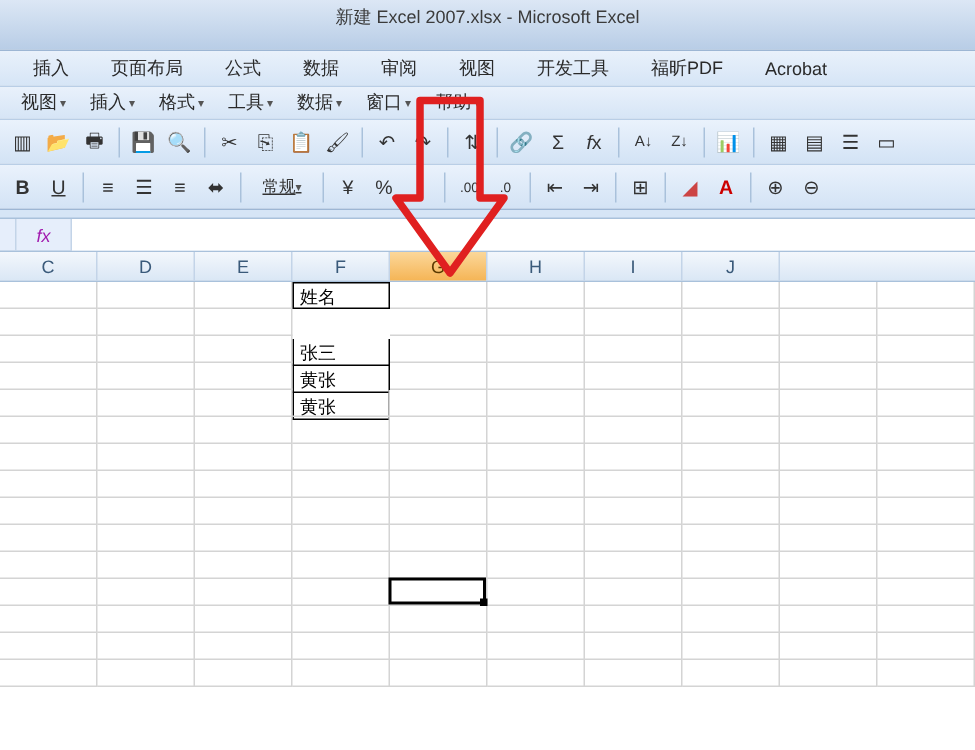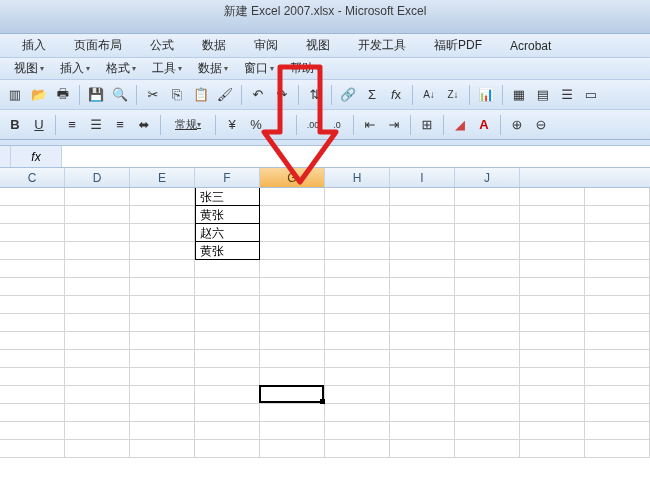--- a/index.html
+++ b/index.html
@@ -10,30 +10,30 @@
 .menubar2 { background: linear-gradient(#e9f1fb,#d6e5f6); height: 22px; display: flex; align-items: center; padding: 0 6px; border-bottom: 1px solid #b9cee6; }
 .menubar2 .item { padding: 0 8px; color: #2a2a2a; cursor: pointer; display: flex; align-items: center; gap: 2px; }
 .dd { font-size: 8px; color: #555; }
 .toolbar { background: linear-gradient(#eaf2fc,#d3e3f5); height: 30px; display: flex; align-items: center; padding: 0 4px; border-bottom: 1px solid #b9cee6; gap: 2px; }
 .tbtn { width: 22px; height: 22px; border: 1px solid transparent; border-radius: 2px; display: flex; align-items: center; justify-content: center; cursor: pointer; font-size: 13px; color: #333; }
 .sep { width: 1px; height: 20px; background: #a9c1db; margin: 0 3px; }
 .wide { width: auto; padding: 0 6px; min-width: 44px; font-size: 11px; text-decoration: underline; }
 .fmtbar { background: linear-gradient(#eaf2fc,#d3e3f5); height: 30px; display: flex; align-items: center; padding: 0 4px; border-bottom: 1px solid #9db6d4; gap: 2px; }
 .fxrow { height: 22px; display: flex; align-items: center; border-bottom: 1px solid #a9c1db; background: #e6eefb; }
 .namebox { width: 10px; }
-.fxlabel { width: 52px; text-align: center; font-style: italic; color: #000000; border-right: 1px solid #c3d4e8; border-left: 1px solid #c3d4e8; height: 100%; line-height: 22px; }
+.fxlabel { width: 38px; text-align: center; font-style: italic; color: #a21caf; border-right: 1px solid #c3d4e8; border-left: 1px solid #c3d4e8; height: 100%; line-height: 22px; }
 .fxinput { flex: 1; height: 100%; background: #fff; border: none; padding: 0 4px; }
 .grid { position: relative; }
 .colhead { display: flex; height: 20px; background: linear-gradient(#f3f7fc,#dae7f5); border-bottom: 1px solid #a9c1db; }
 .colhead .ch { width: 65px; border-right: 1px solid #c3d4e8; text-align: center; line-height: 20px; color: #3a5a7a; font-size: 12px; }
 .colhead .ch.sel { background: linear-gradient(#fbd79a,#f5b556); color: #5a3a00; }
 .rows { height: 350px; }
 .row { display: flex; height: 18px; }
 .cell { width: 65px; height: 18px; border-right: 1px solid #d4d4d4; border-bottom: 1px solid #d4d4d4; font-size: 12px; padding: 0 4px; line-height: 18px; overflow: hidden; white-space: nowrap; }
-.cell.db { border: 1px solid #000; border-top: none; }
+.cell.db { border: 1px solid #000; border-top: none; margin-top: 20px; }
 .cell.dbtop { border: 1px solid #000; }
 .activecell { position: absolute; border: 2px solid #000; width: 65px; height: 18px; pointer-events: none; }
 .activecell::after { content: ''; position: absolute; right: -3px; bottom: -3px; width: 5px; height: 5px; background: #000; }
 .arrow { position: absolute; left: 260px; top: 62px; pointer-events: none; }
 .arrow svg { overflow: visible; }
 </style>
 </head>
 <body>
 
 <div class="titlebar">新建 Excel 2007.xlsx - Microsoft Excel</div>
@@ -171,45 +171,45 @@
       <div class="ch sel">G</div>
       <div class="ch">H</div>
       <div class="ch">I</div>
       <div class="ch">J</div>
     </div>
   <div class="rows" id="rows">
       <div class="row">
         <div class="cell"></div>
         <div class="cell"></div>
         <div class="cell"></div>
+        <div class="cell dbtop">姓名</div>
+        <div class="cell"></div>
+        <div class="cell"></div>
+        <div class="cell"></div>
+        <div class="cell"></div>
+        <div class="cell"></div>
+        <div class="cell"></div>
+      </div>
+      <div class="row">
+        <div class="cell"></div>
+        <div class="cell"></div>
+        <div class="cell"></div>
         <div class="cell db">张三</div>
         <div class="cell"></div>
         <div class="cell"></div>
         <div class="cell"></div>
         <div class="cell"></div>
         <div class="cell"></div>
         <div class="cell"></div>
       </div>
       <div class="row">
         <div class="cell"></div>
         <div class="cell"></div>
         <div class="cell"></div>
         <div class="cell db">黄张</div>
-        <div class="cell"></div>
-        <div class="cell"></div>
-        <div class="cell"></div>
-        <div class="cell"></div>
-        <div class="cell"></div>
-        <div class="cell"></div>
-      </div>
-      <div class="row">
-        <div class="cell"></div>
-        <div class="cell"></div>
-        <div class="cell"></div>
-        <div class="cell db">赵六</div>
         <div class="cell"></div>
         <div class="cell"></div>
         <div class="cell"></div>
         <div class="cell"></div>
         <div class="cell"></div>
         <div class="cell"></div>
       </div>
       <div class="row">
         <div class="cell"></div>
         <div class="cell"></div>

